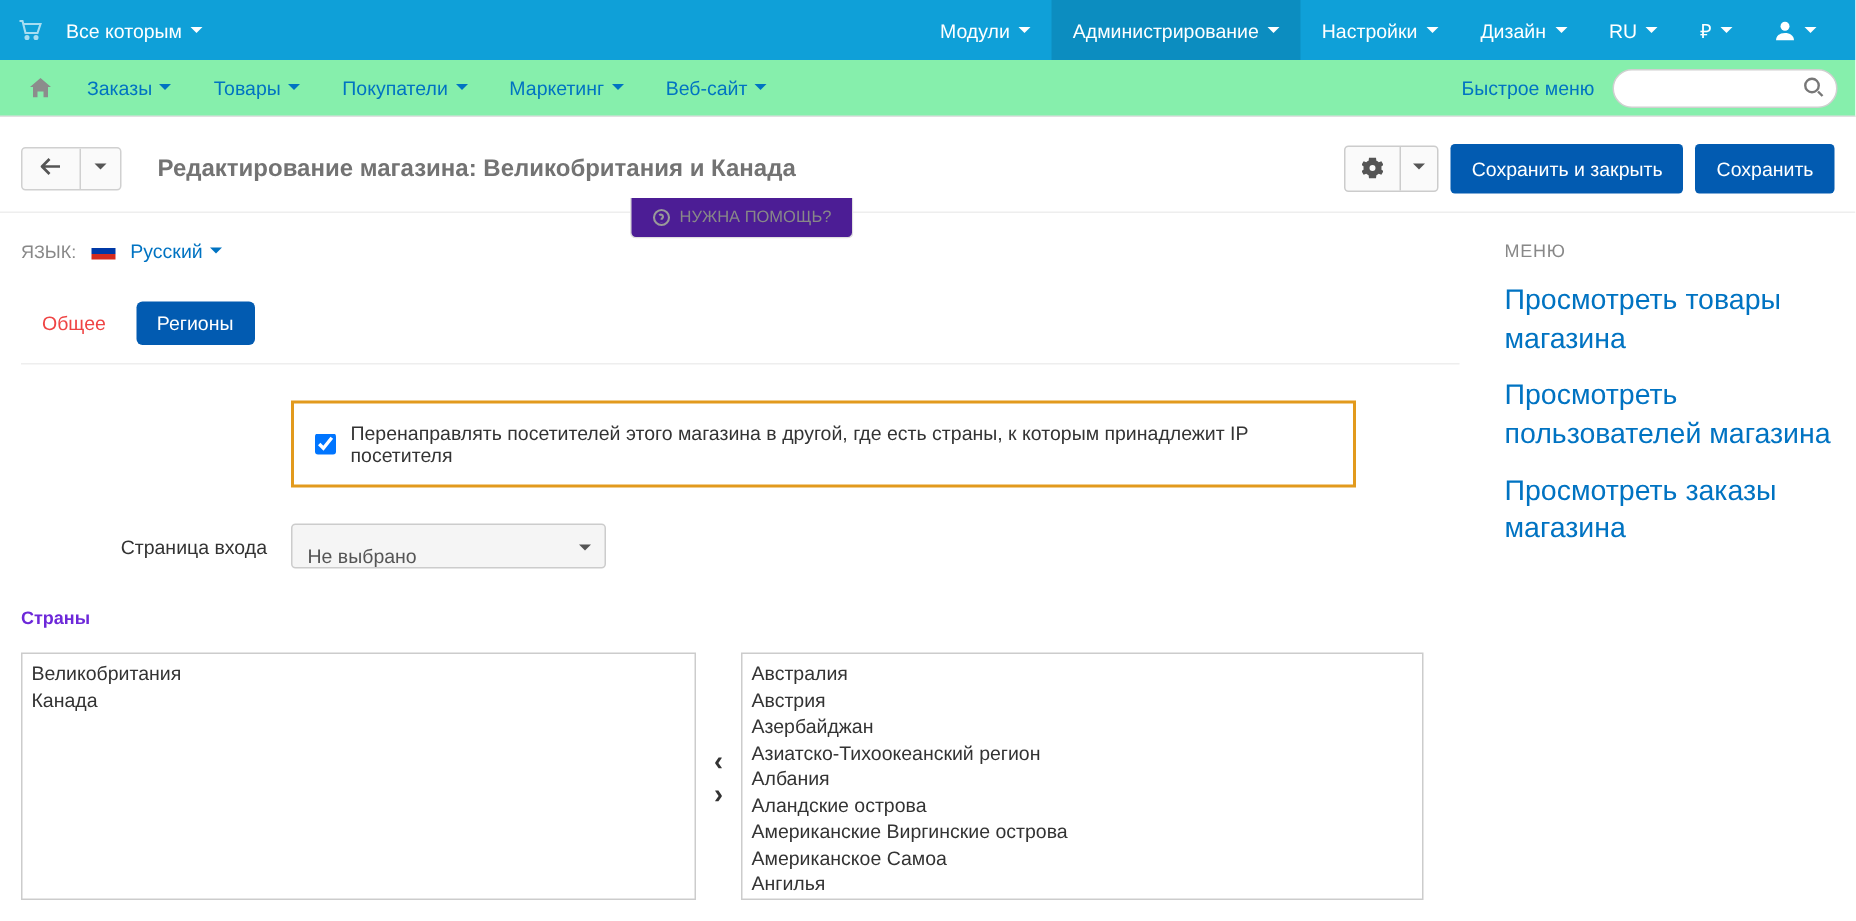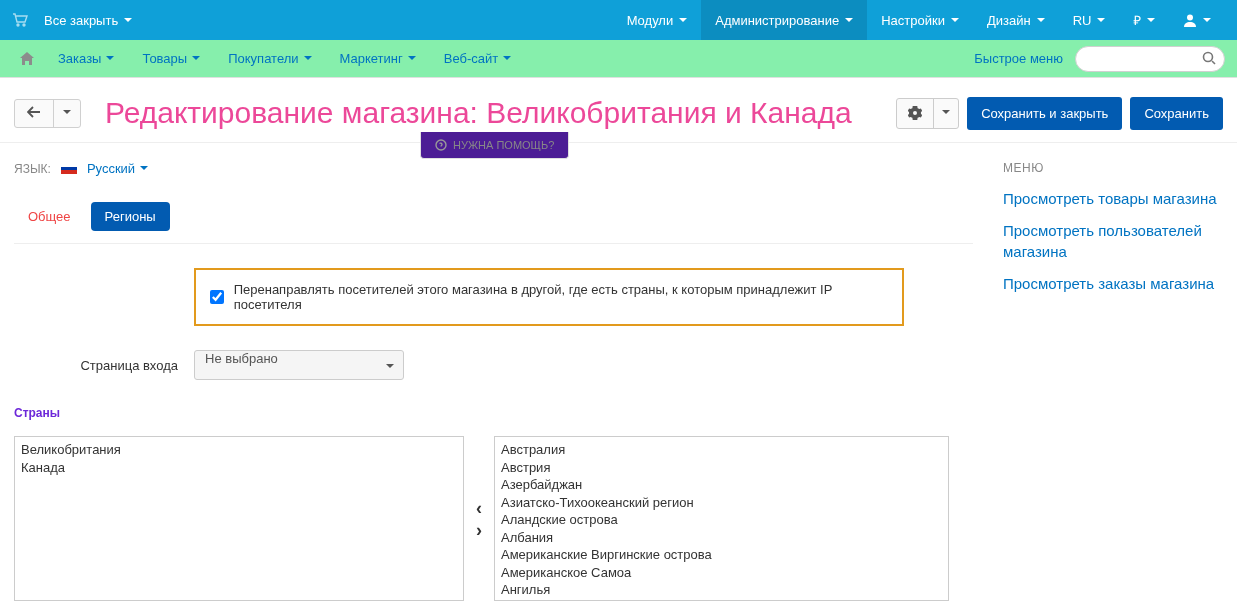--- a/index.html
+++ b/index.html
@@ -24,51 +24,51 @@
 .quick{color:#0073c2;font-size:13px}
 .search-wrap{position:relative}
 .search{border:1px solid #d0d0d0;border-radius:14px;height:26px;width:150px;padding:0 30px 0 12px;font-size:13px}
 .search-ic{position:absolute;right:9px;top:5px;color:#888}
 
 
 .pagehdr{display:flex;align-items:center;padding:18px 14px 12px;position:relative;border-bottom:1px solid #eee}
 .back-grp{display:flex;border:1px solid #d0d0d0;border-radius:3px;overflow:hidden;background:#fafafa;margin-right:24px}
 .back-btn{padding:6px 12px;font-size:15px;color:#555;border-right:1px solid #d0d0d0}
 .back-drop{padding:6px 9px;color:#555}
-.page-title{font-size:30px;font-weight:normal;color:#ec4899;flex:1}
+.page-title{font-size:16px;font-weight:bold;color:#737373;flex:1}
 .helphint{position:absolute;left:420px;top:54px;background:#4c1d95;border:1px solid #e0e0e0;border-top:none;border-radius:0 0 4px 4px;padding:7px 14px;color:#888;font-size:11px;display:flex;align-items:center;gap:6px}
 .hdr-actions{display:flex;gap:8px;align-items:center}
 .gear-btn{border:1px solid #ccc;background:#fafafa;border-radius:3px;display:flex}
 .gear-main{padding:7px 11px;color:#555;border-right:1px solid #ccc}
 .gear-drop{padding:7px 8px;color:#555}
 .btn-primary{background:#025bb1;color:#fff;border:none;border-radius:3px;padding:9px 14px;font-size:13px;cursor:pointer}
 
 
 .body-wrap{display:flex;padding:18px 14px 20px;gap:30px}
 .main{flex:1;min-width:0}
 .side{width:220px;flex-shrink:0}
 .side-title{color:#888;font-size:12px;margin-bottom:14px;letter-spacing:.5px}
-.side-link{display:block;color:#0073c2;margin-bottom:12px;font-size:15px;line-height:1.35}
+.side-link{display:block;color:#0073c2;margin-bottom:12px;font-size:19px;line-height:1.35}
 
 .lang-row{display:flex;align-items:center;gap:10px;margin-bottom:26px}
 .lang-lbl{color:#888;font-size:12px}
 .flag{width:16px;height:11px;display:inline-block;background:linear-gradient(#fff 33%,#0039a6 33% 66%,#d52b1e 66%)}
 .lang-val{color:#0073c2;display:flex;align-items:center;gap:5px}
 
 .tabs{display:flex;gap:6px;border-bottom:1px solid #eee;padding-bottom:12px;margin-bottom:24px}
 .tab{padding:7px 14px;border-radius:4px;font-size:13px;color:#ef4444;cursor:pointer}
 .tab.active{background:#025bb1;color:#fff}
 
 .callout{border:2px solid #e29a1d;padding:12px 14px;margin:0 auto 24px;display:flex;align-items:center;gap:10px;width:710px;margin-left:180px}
 .ck{width:14px;height:14px}
 .callout-text{font-size:13px;color:#333}
 
 .formrow{display:flex;align-items:center;margin-bottom:26px}
 .formlbl{width:180px;text-align:right;padding-right:16px;color:#333;font-size:13px}
-.select{border:1px solid #ccc;border-radius:3px;height:30px;width:210px;padding:0 10px;background:#f5f5f5;position:relative;display:flex;align-items:flex-start;color:#555;font-size:13px}
+.select{border:1px solid #ccc;border-radius:3px;height:30px;width:210px;padding:0 10px;background:#f5f5f5;position:relative;display:flex;align-items:flex-end;color:#555;font-size:13px}
 .select:after{content:"";position:absolute;right:9px;top:13px;border:4px solid transparent;border-top-color:#555}
 
 .sect-title{font-size:12px;margin:14px 0 16px;color:#6d28d9}
 
 .picker{display:flex;align-items:center;gap:12px}
 .listbox{border:1px solid #ccc;height:165px;width:450px;overflow-y:scroll;padding:4px 6px;font-size:13px;line-height:1.35;color:#333}
 .listbox.right{width:455px}
 .listbox .opt{padding:0}
 .mover{display:flex;flex-direction:column;gap:4px;color:#333;font-size:18px;font-weight:bold}
 .mover span{cursor:pointer;line-height:1}
@@ -81,21 +81,21 @@
 <div class="topbar">
   <div class="topbar-left">
     <span>
       <svg width="16" height="14" viewBox="0 0 16 14" fill="none" stroke="#a7ddf1" stroke-width="1.4">
           <path d="M1 1h2l2 8h8l2-6H4"></path>
           <circle cx="6" cy="12" r="1" fill="#a7ddf1"></circle>
           <circle cx="12" cy="12" r="1" fill="#a7ddf1"></circle>
         </svg>
     </span>
     <a class="store-sel">
-      <span>Все закрыть</span>
+      <span>Все которым</span>
       <span class="caret"></span>
     </a>
   </div>
   <div class="topbar-right">
     <a class="top-item">
         <span>Модули</span>
         <span class="caret"></span>
       </a>
     <a class="top-item active">
         <span>Администрирование</span>
@@ -238,22 +238,22 @@
       </div>
       <div class="mover">
         <span>‹</span>
         <span>›</span>
       </div>
       <div class="listbox right">
         <div class="opt">Австралия</div>
         <div class="opt">Австрия</div>
         <div class="opt">Азербайджан</div>
         <div class="opt">Азиатско-Тихоокеанский регион</div>
+        <div class="opt">Албания</div>
         <div class="opt">Аландские острова</div>
-        <div class="opt">Албания</div>
         <div class="opt">Американские Виргинские острова</div>
         <div class="opt">Американское Самоа</div>
         <div class="opt">Ангилья</div>
       </div>
     </div>
 
   </div>
 
   <div class="side">
     <div class="side-title">МЕНЮ</div>

